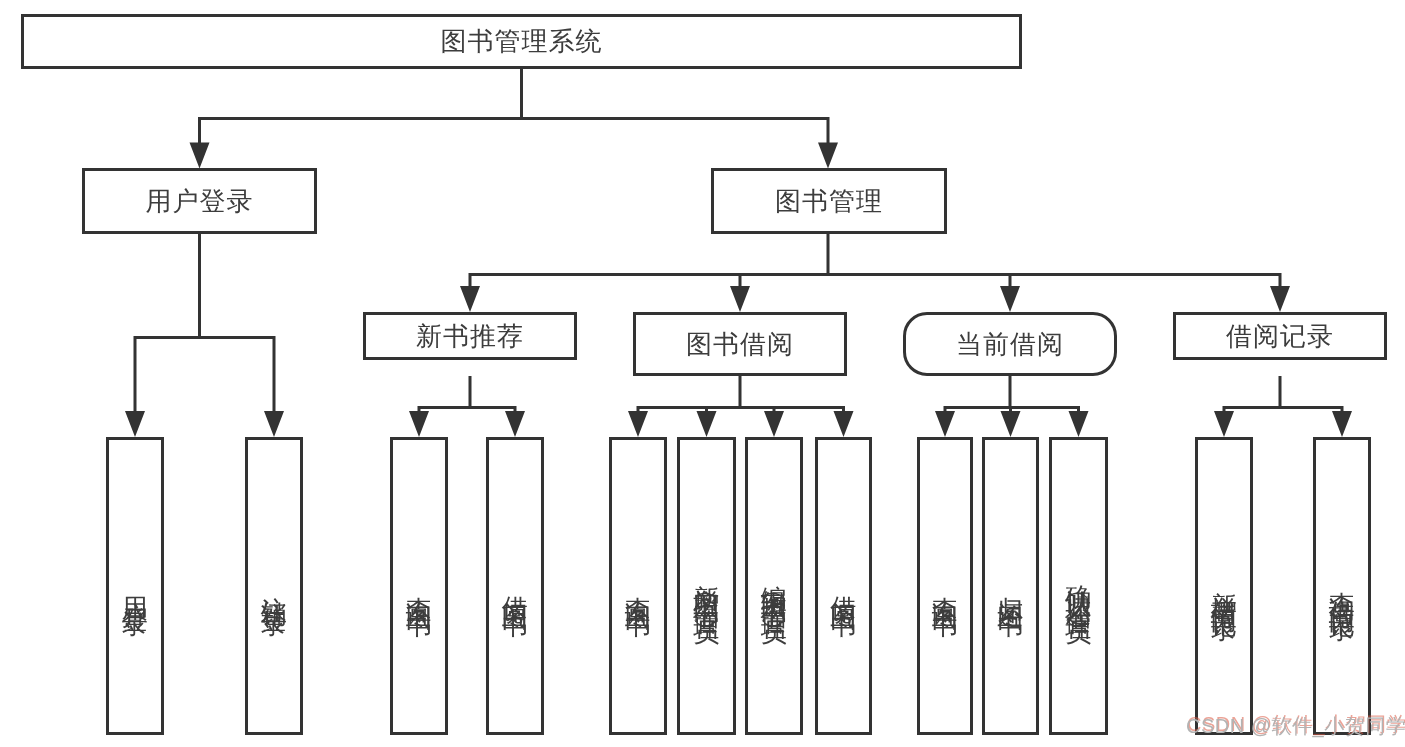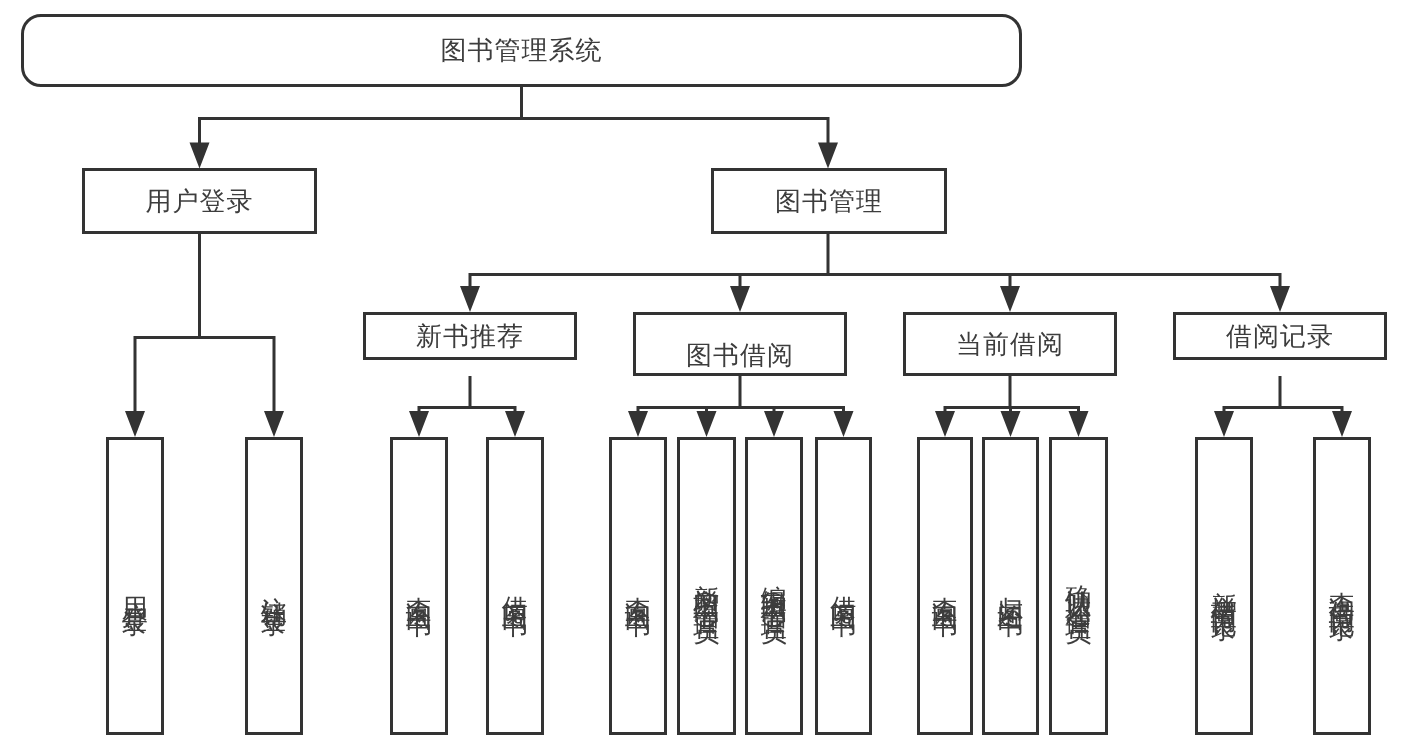--- a/index.html
+++ b/index.html
@@ -93,38 +93,38 @@
       M706.5 437 L696.5 411 L716.5 411 Z
       M774 437 L764 411 L784 411 Z
       M843.5 437 L833.5 411 L853.5 411 Z
       M945 437 L935 411 L955 411 Z
       M1010.5 437 L1000.5 411 L1020.5 411 Z
       M1078.5 437 L1068.5 411 L1088.5 411 Z
       M1224 437 L1214 411 L1234 411 Z
       M1342 437 L1332 411 L1352 411 Z"></path>
   </svg>
 
-  <div class="box" style="left:21px; top:14px; width:1001px; height:73px;border-radius:20px;">
+  <div class="box" style="left:21px; top:14px; width:1001px; height:55px;">
     <span class="hlabel">图书管理系统</span>
   </div>
 
   <div class="box" style="left:82px; top:168px; width:235px; height:66px;">
     <span class="hlabel">用户登录</span>
   </div>
   <div class="box" style="left:711px; top:168px; width:236px; height:66px;">
     <span class="hlabel">图书管理</span>
   </div>
 
   <div class="box" style="left:363px; top:312px; width:214px; height:48px;">
     <span class="hlabel">新书推荐</span>
   </div>
-  <div class="box" style="left:633px; top:312px; width:214px; height:64px;align-items:flex-end;">
+  <div class="box" style="left:633px; top:312px; width:214px; height:64px;">
     <span class="hlabel">图书借阅</span>
   </div>
-  <div class="box" style="left:903px; top:312px; width:214px; height:64px;">
+  <div class="box" style="left:903px; top:312px; width:214px; height:64px;border-radius:24px;">
     <span class="hlabel">当前借阅</span>
   </div>
   <div class="box" style="left:1173px; top:312px; width:214px; height:48px;">
     <span class="hlabel">借阅记录</span>
   </div>
 
   <div class="box vbox" style="left:106px; top:437px; width:58px; height:298px;">
     <span>用户登录</span>
   </div>
   <div class="box vbox" style="left:245px; top:437px; width:58px; height:298px;">
@@ -161,14 +161,15 @@
     <span>确认归还（管理员）</span>
   </div>
 
   <div class="box vbox" style="left:1195px; top:437px; width:58px; height:298px;">
     <span>新增借阅记录</span>
   </div>
   <div class="box vbox" style="left:1313px; top:437px; width:58px; height:298px;">
     <span>查询借阅记录</span>
   </div>
 
+  <div class="watermark">CSDN @软件_小贺同学</div>
 
 </div>
 
 </body></html>

